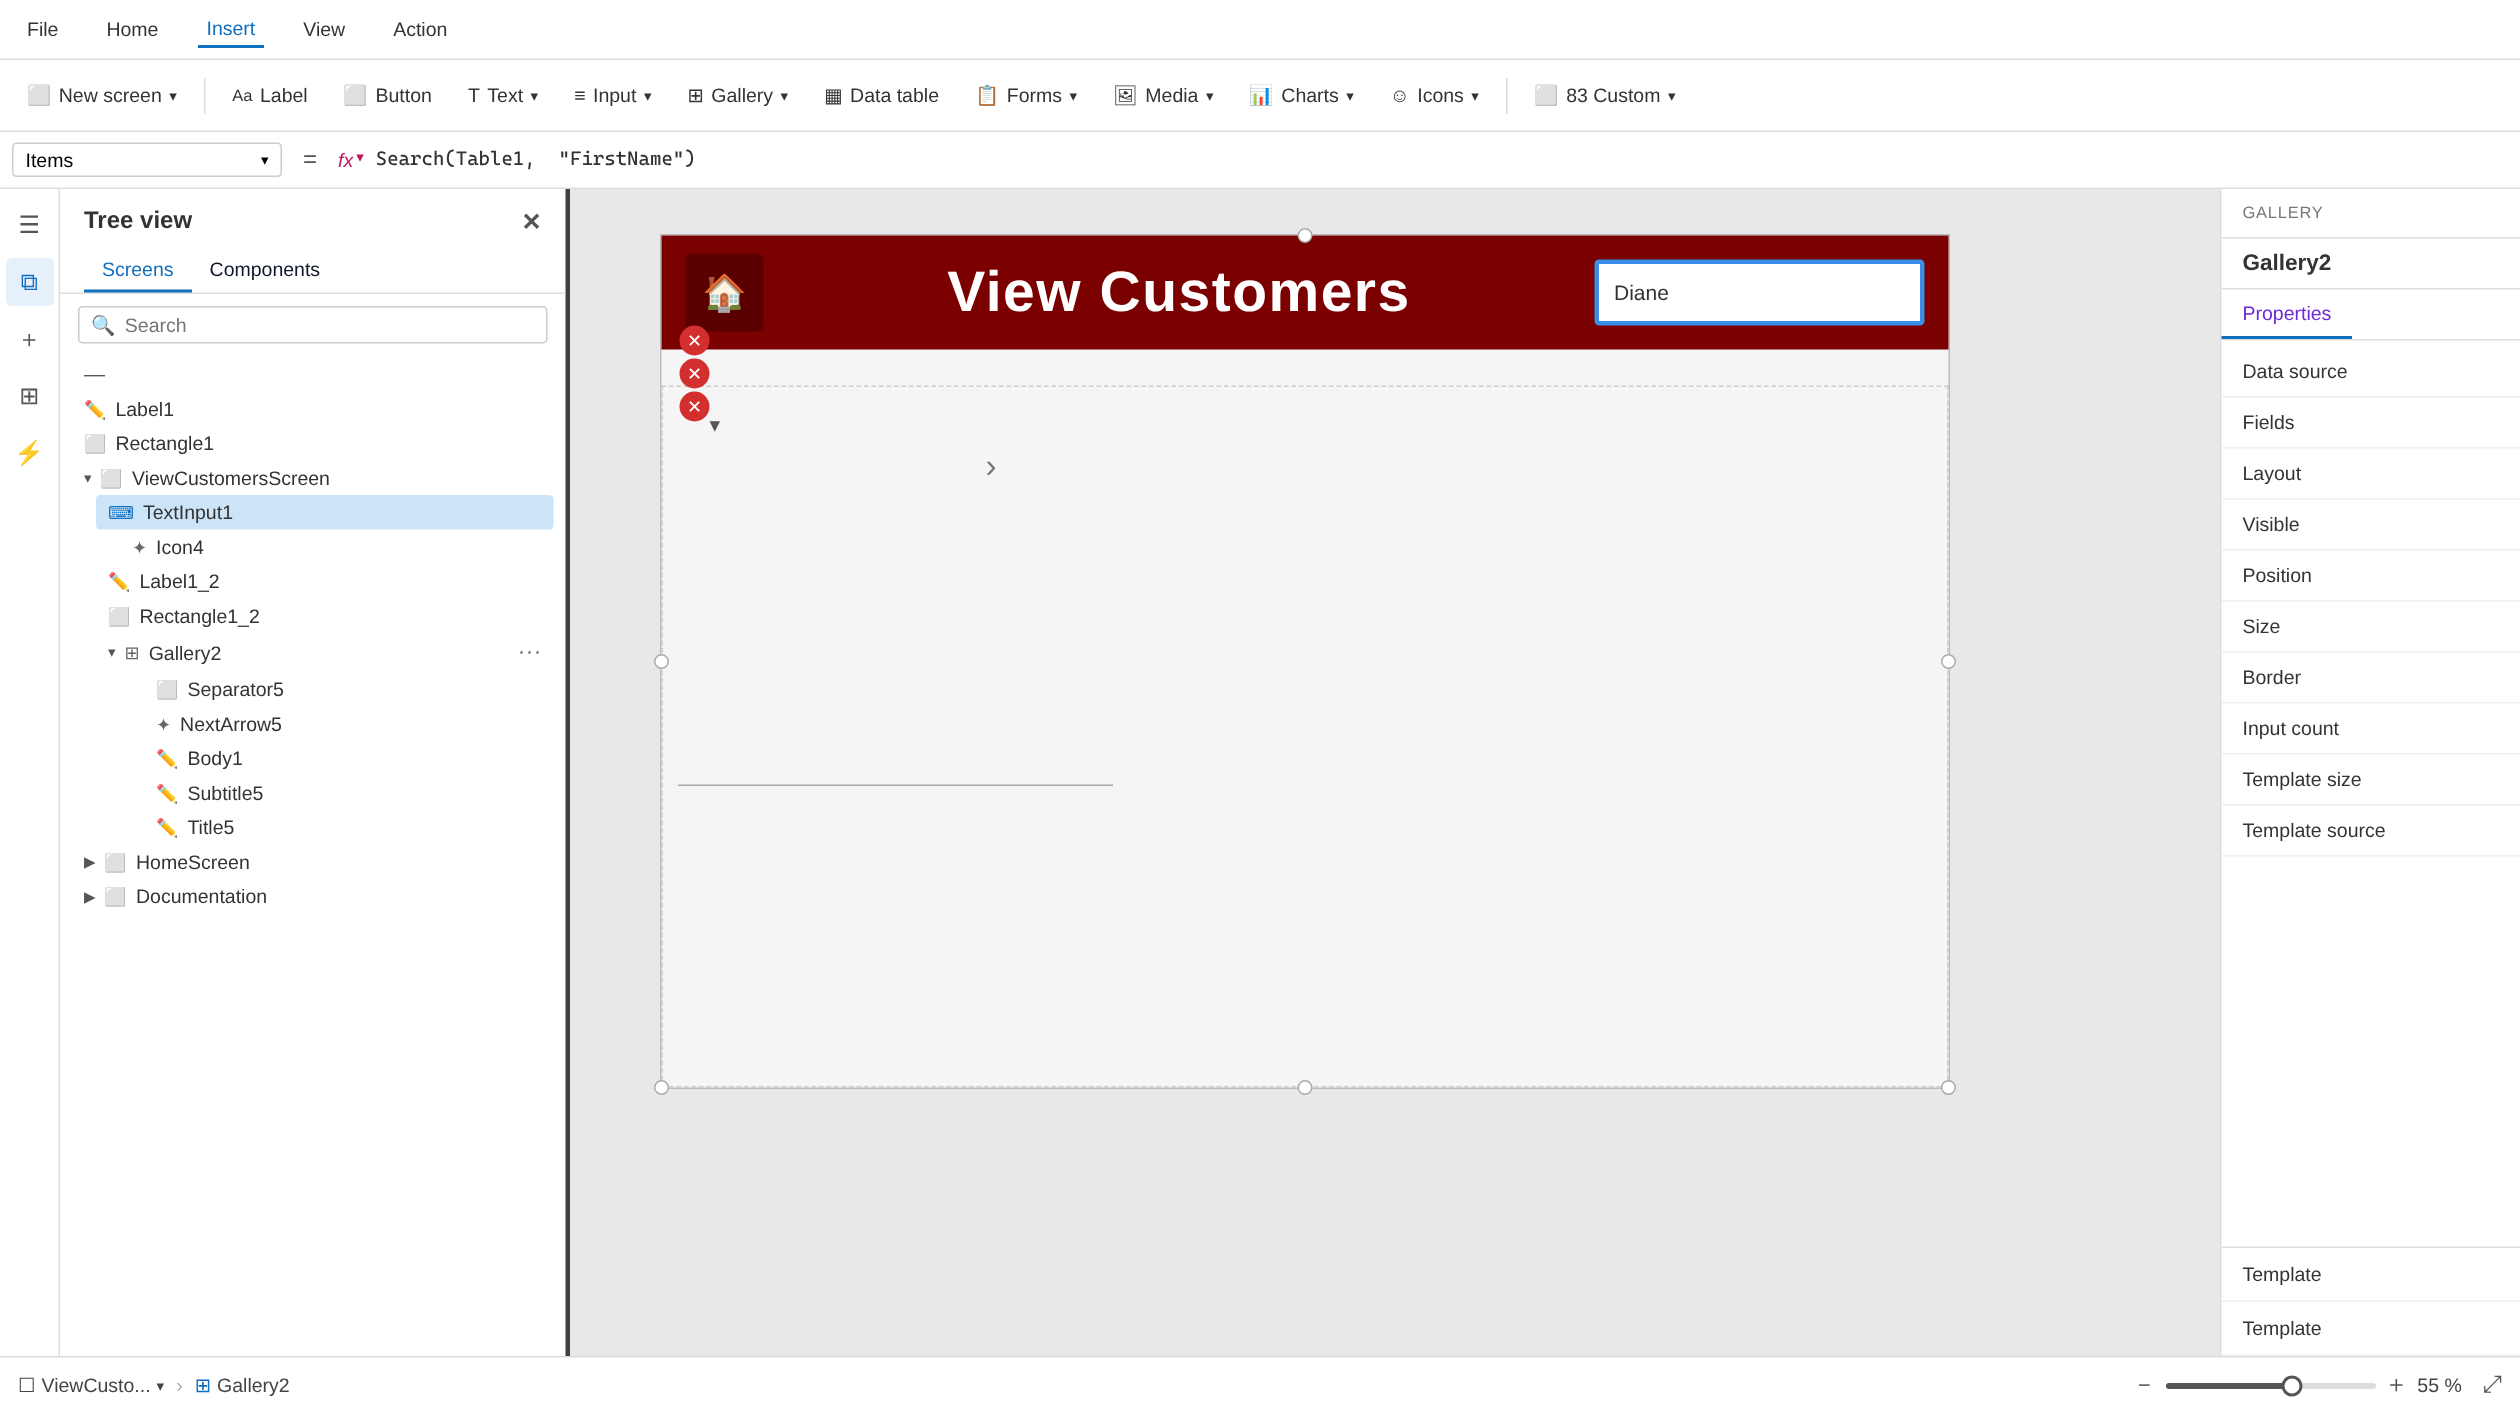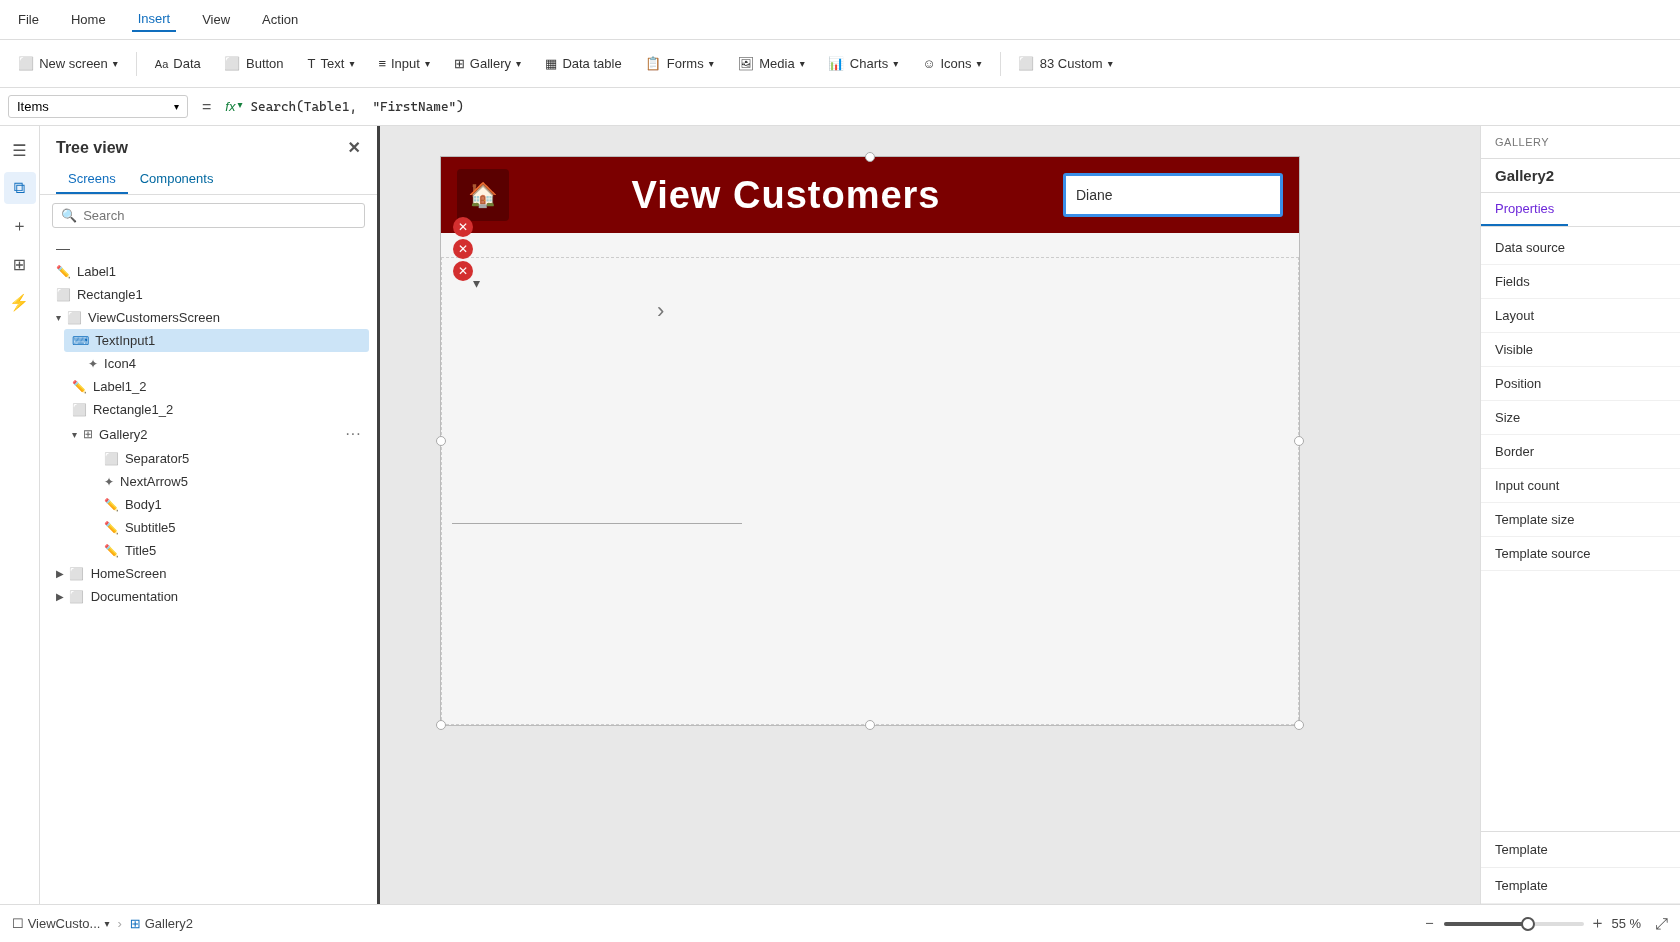--- a/index.html
+++ b/index.html
@@ -88,21 +88,21 @@
       cursor: pointer;
       background: #fff;
     }
     .formula-eq {
       font-size: 16px;
       color: #555;
       padding: 0 6px;
     }
     .formula-fx {
       font-size: 13px;
-      color: #15803d;
+      color: #be185d;
       display: flex; gap: 2px;
     }
     .formula-input {
       flex: 1;
       border: none;
       outline: none;
       font-size: 13px;
       color: #333;
       font-family: 'Cascadia Code', 'Courier New', monospace;
     }
@@ -153,21 +153,21 @@
     }
     .tree-tabs {
       display: flex;
       border-bottom: 1px solid #ddd;
       padding: 0 16px;
     }
     .tree-tab {
       padding: 6px 12px;
       font-size: 13px;
       cursor: pointer;
-      color: #0369a1;
+      color: #0f172a;
       border-bottom: 2px solid transparent;
     }
     .tree-tab.active {
       color: #106ebe;
       border-bottom-color: #106ebe;
     }
     .tree-search {
       margin: 8px 12px;
       display: flex;
       align-items: center;
@@ -411,21 +411,21 @@
 
 <div class="toolbar">
   <button class="toolbar-btn">
     <span>⬜</span>
     <span>New screen</span>
     <span style="font-size:10px;">▾</span>
   </button>
   <div class="toolbar-divider"></div>
   <button class="toolbar-btn">
     <span style="font-size:11px;">Aa</span>
-    <span>Data</span>
+    <span>Label</span>
   </button>
   <button class="toolbar-btn">
     <span>⬜</span>
     <span>Button</span>
   </button>
   <button class="toolbar-btn">
     <span>T</span>
     <span>Text</span>
     <span style="font-size:10px;">▾</span>
   </button>

